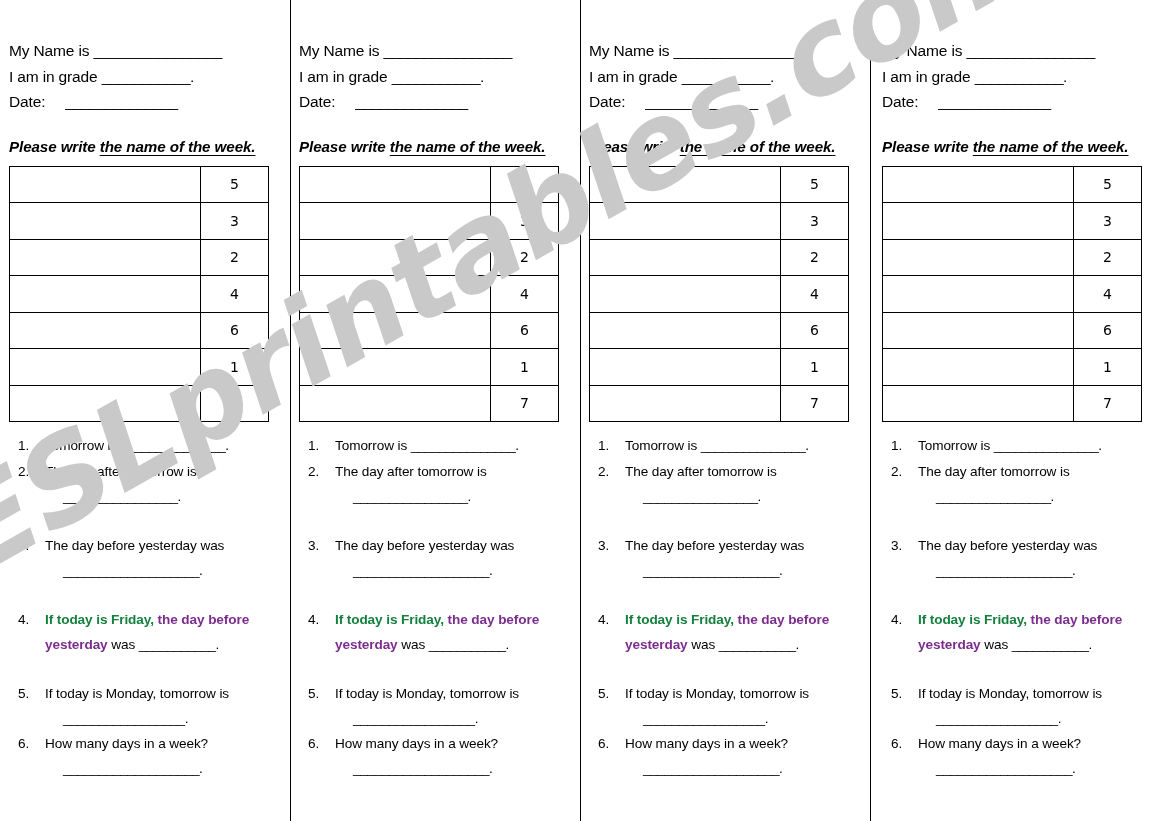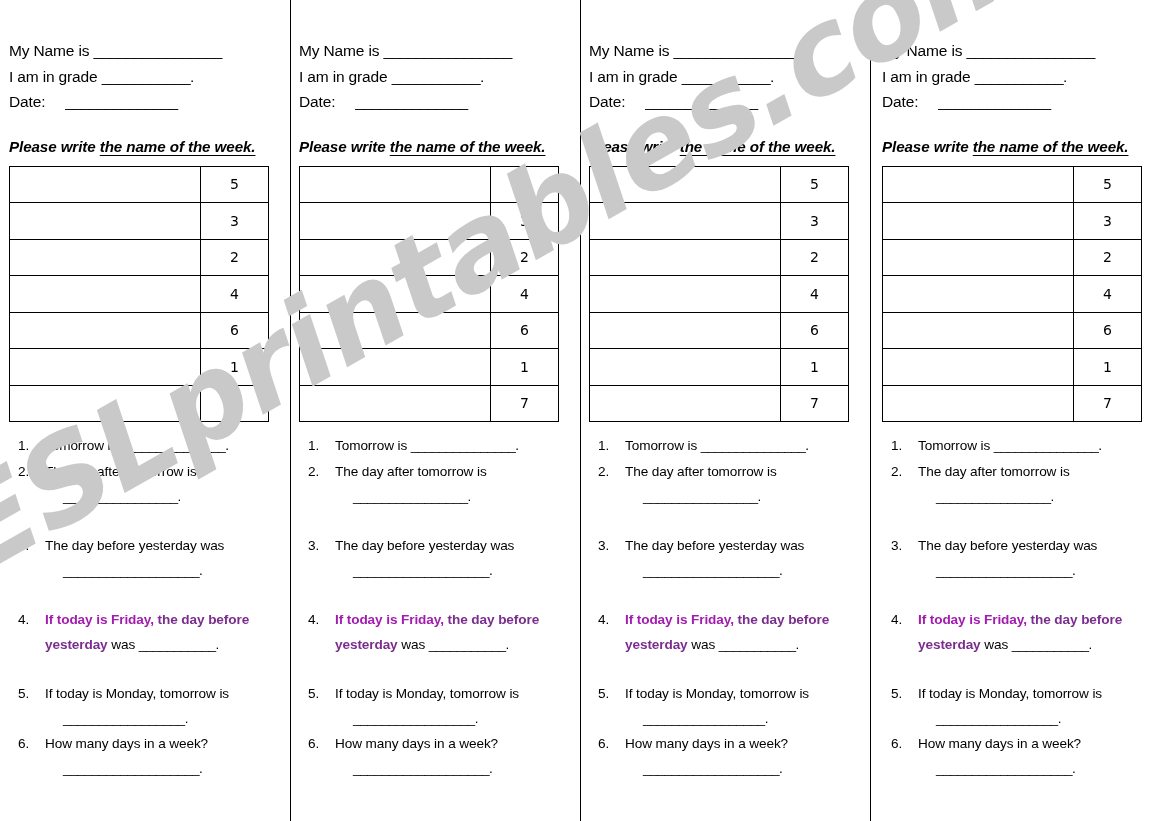--- a/index.html
+++ b/index.html
@@ -157,21 +157,21 @@
     top: 0;
     font-size: 13.6px;
   }
   .question-item.gap-after { margin-bottom: 24px; }
   .question-item.gap-small { margin-bottom: 1px; }
   .q-answer-rule {
     display: block;
     letter-spacing: -0.4px;
     margin-left: 18px;
   }
-  .q-bold { font-weight: bold; color: #a21caf; }
+  .q-bold { font-weight: bold; color: #15803d; }
   .q-accent { font-weight: bold; }
 </style>
 </head>
 <body>
 
 <div id="sheet">
 
   <div class="column-divider d1"></div>
   <div class="column-divider d2"></div>
   <div class="column-divider d3"></div>

